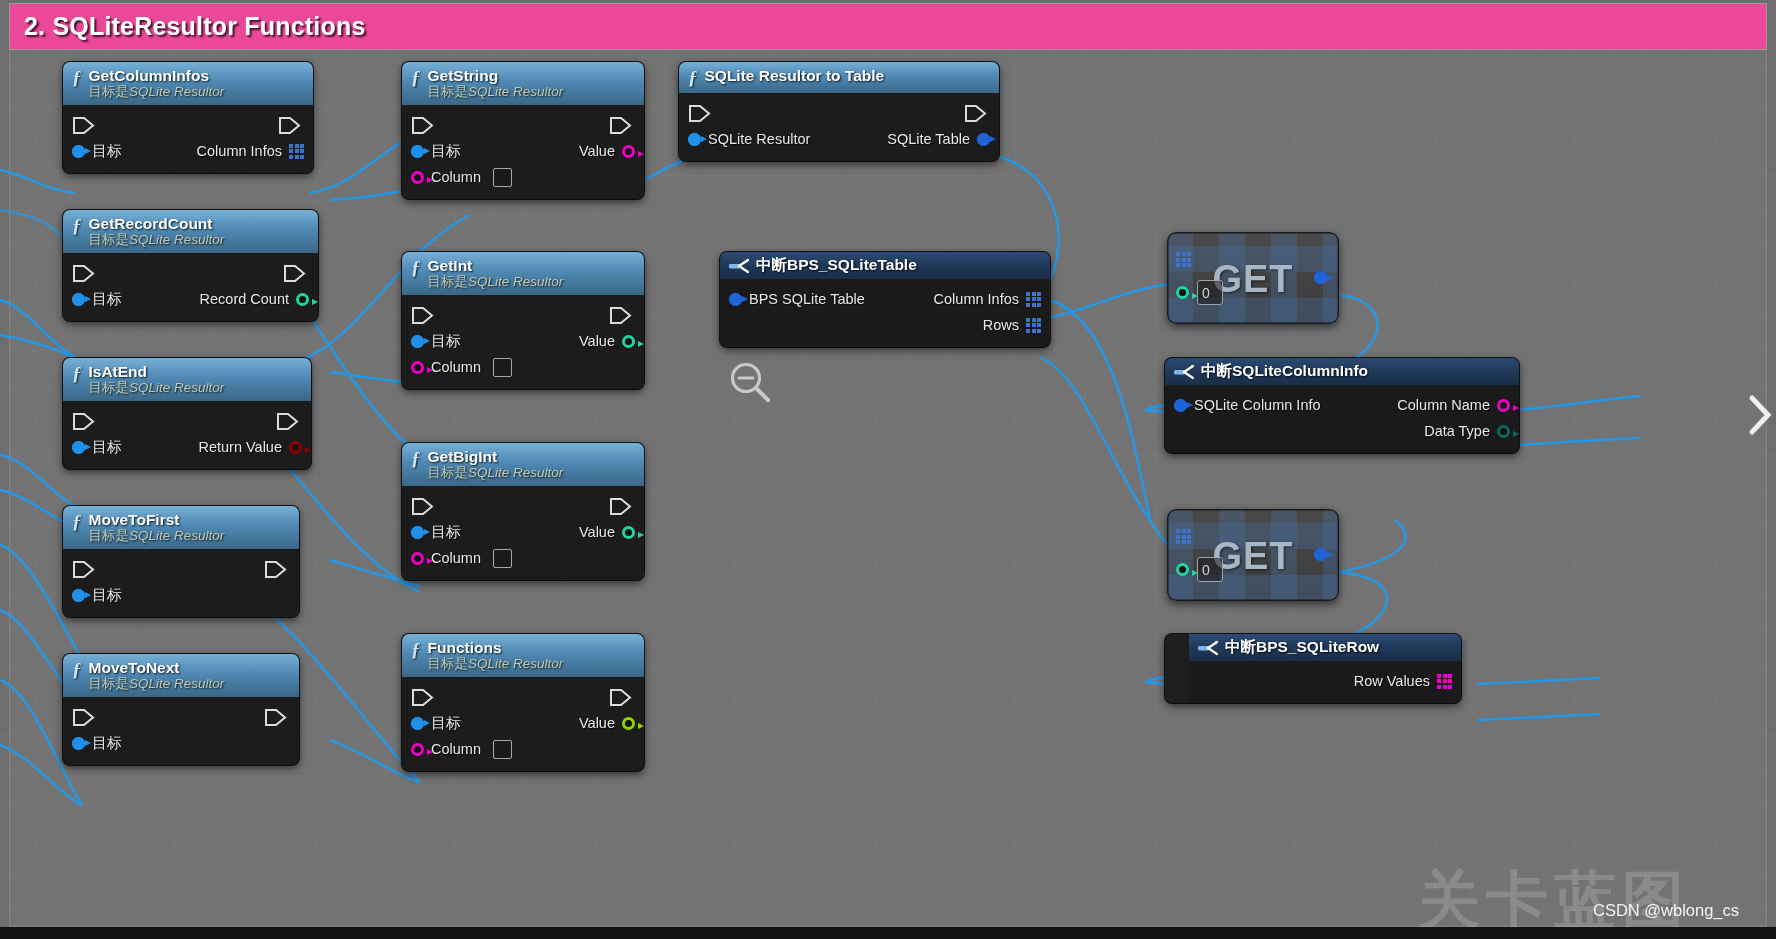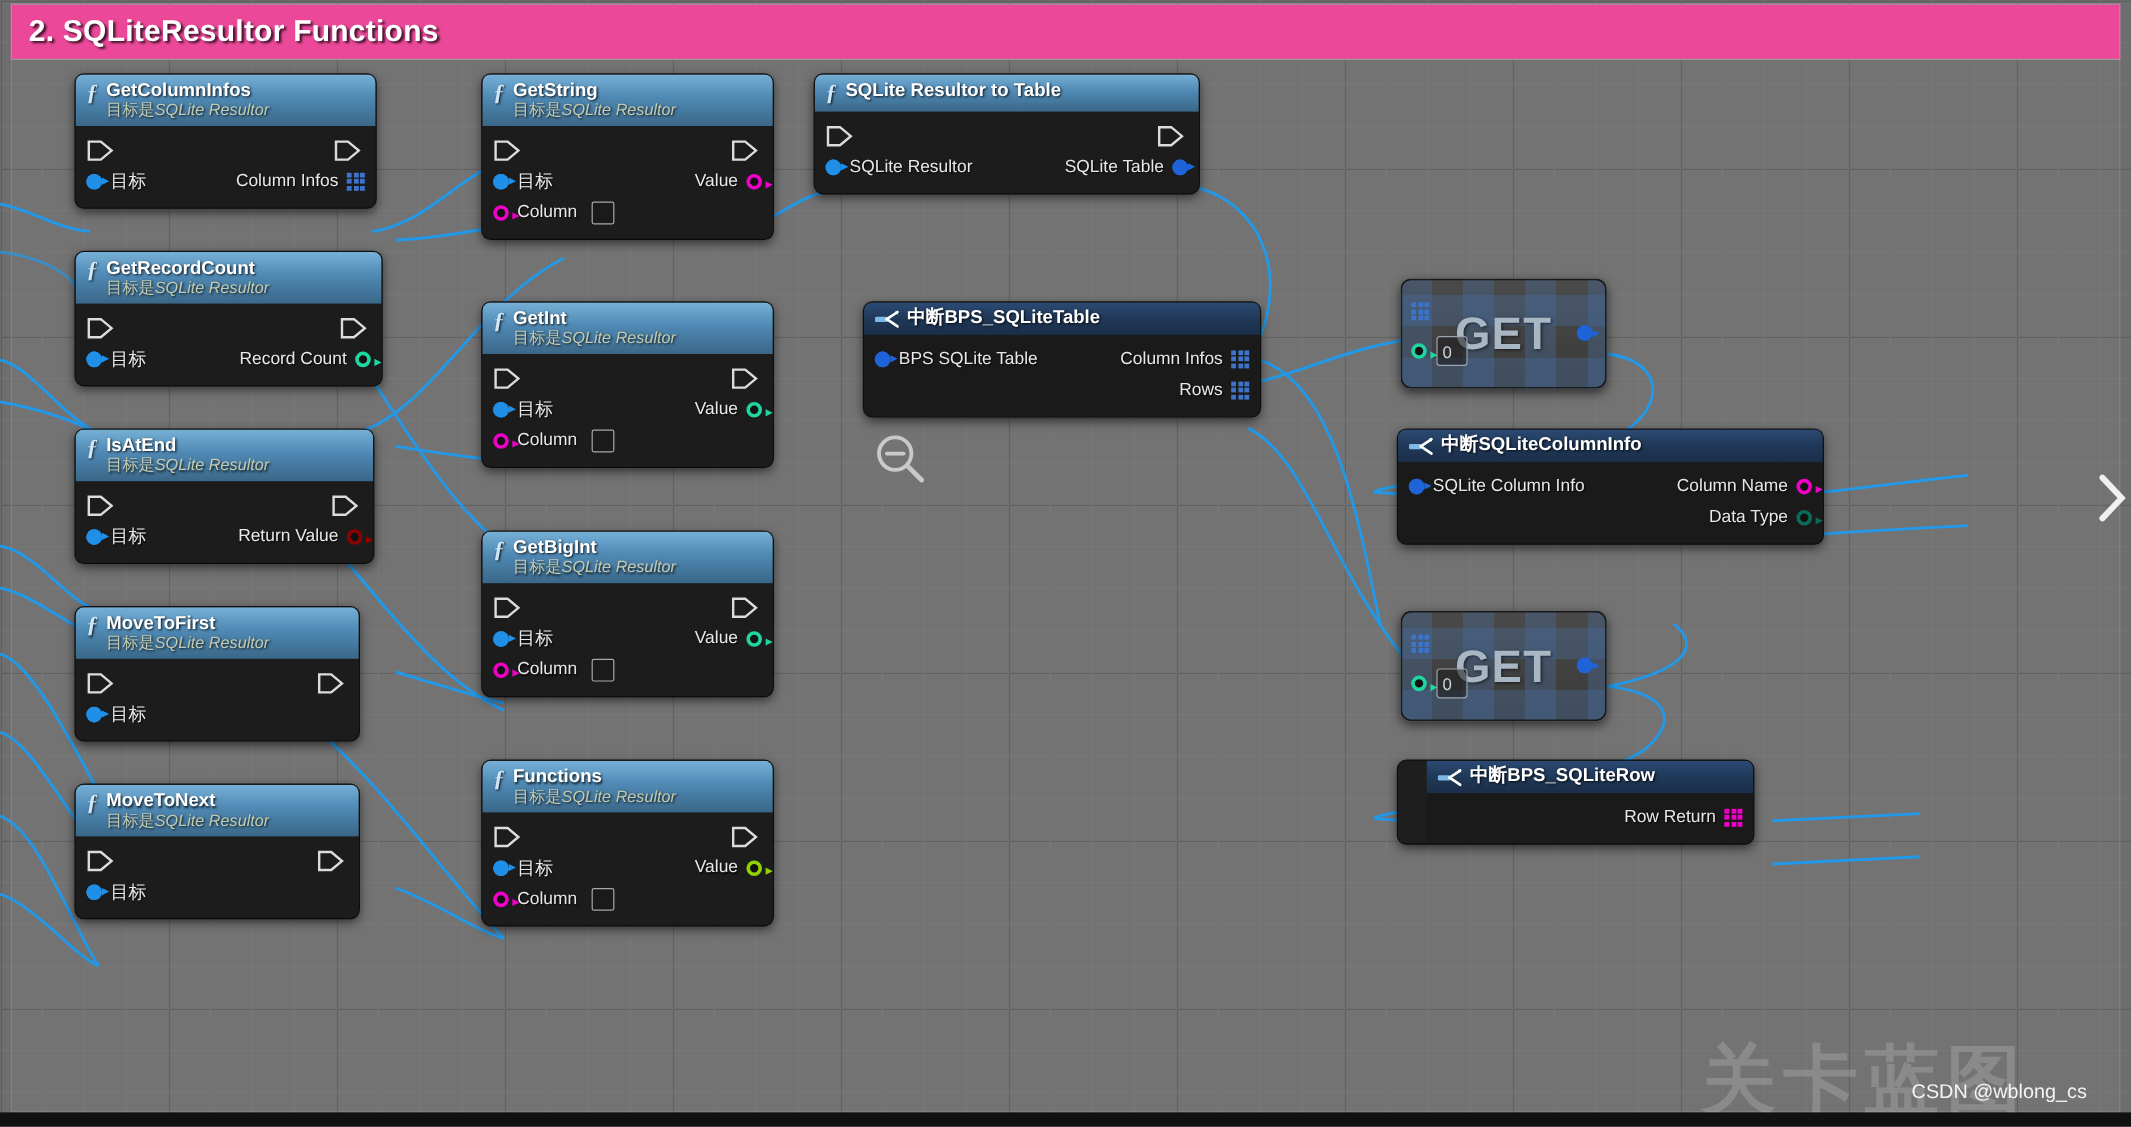--- a/index.html
+++ b/index.html
@@ -805,21 +805,21 @@
               </svg></span>
             <div class="hdr-texts">
               <div class="node-title">中断BPS_SQLiteRow</div>
             </div>
           </div>
         </div>
         <div class="body">
           <div class="pin-row">
             <div class="pin-side left"></div>
             <div class="pin-side right">
-              <span class="pin-label">Row Return</span>
+              <span class="pin-label">Row Values</span>
               <span class="arraypin" style="color: rgb(239, 0, 199);">
                 <i></i>
                 <i></i>
                 <i></i>
                 <i></i>
                 <i></i>
                 <i></i>
                 <i></i>
                 <i></i>
                 <i></i>

